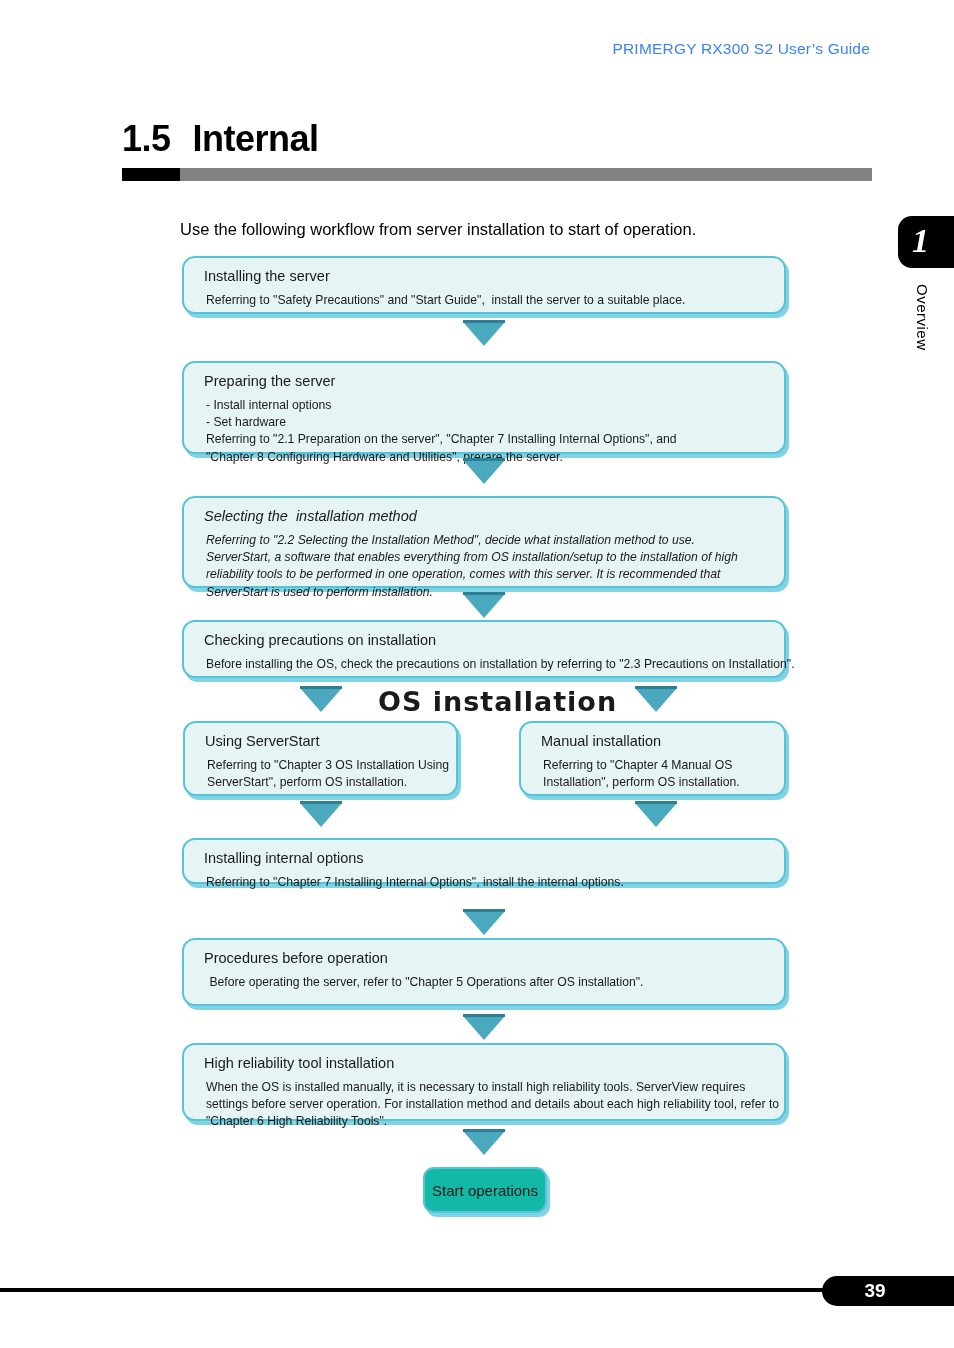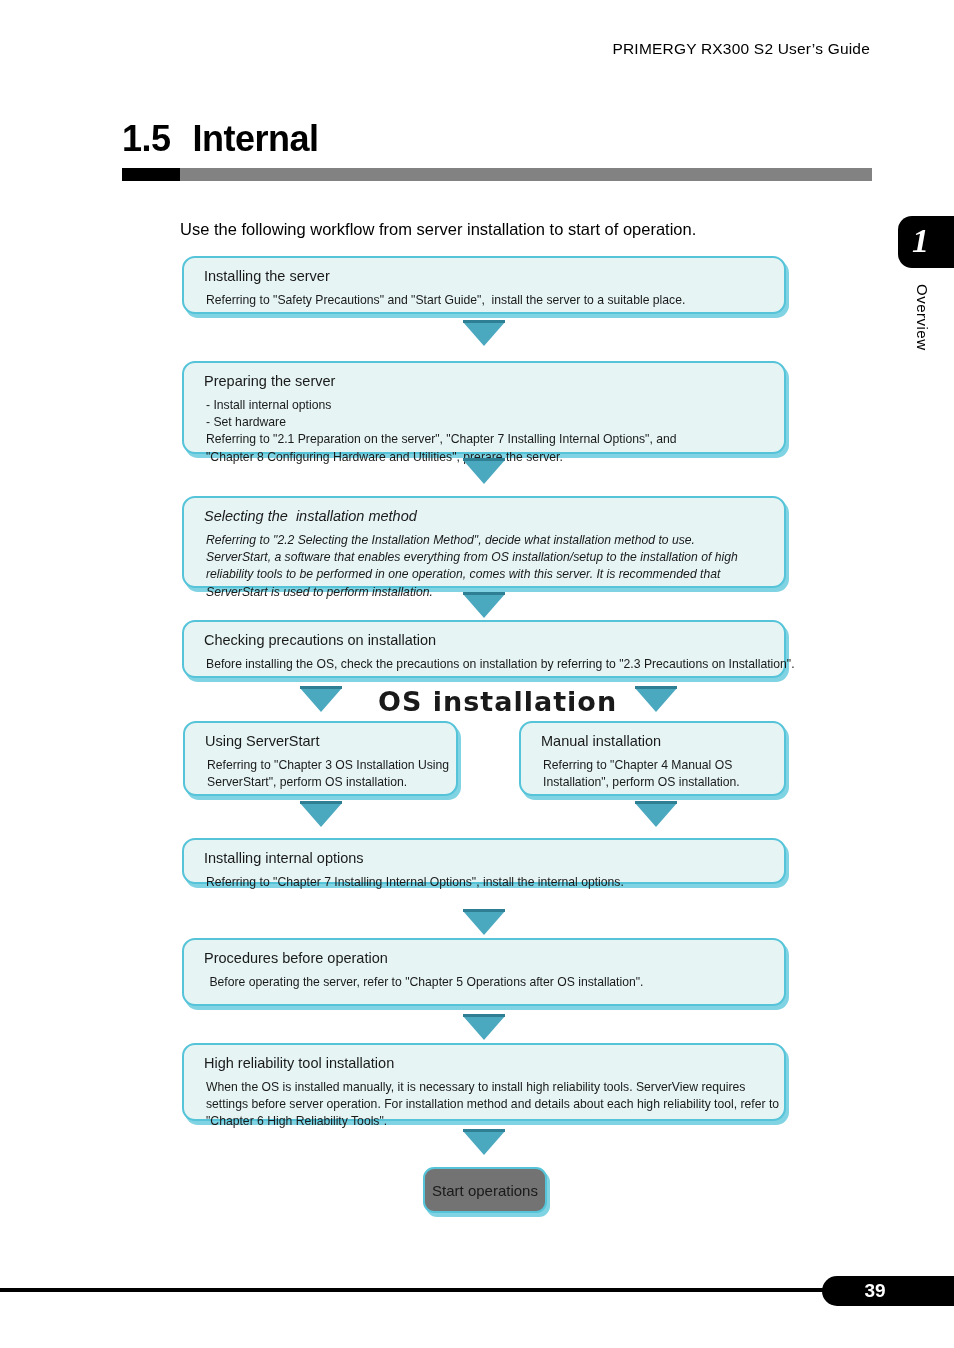--- a/index.html
+++ b/index.html
@@ -16,21 +16,21 @@
     overflow: hidden;
   }
 
   
   .running-head {
     position: absolute;
     top: 40px;
     right: 84px;
     font-size: 15.5px;
     letter-spacing: 0.2px;
-    color: #000000;
+    color: #3b82f6;
     white-space: nowrap;
   }
 
   
   .sec-title {
     position: absolute;
     left: 122px;
     top: 118px;
     font-size: 36px;
     font-weight: bold;
@@ -150,21 +150,21 @@
     letter-spacing: 1px;
     color: #1a1a1a;
     font-family: "DejaVu Sans", sans-serif;
     white-space: nowrap;
   }
 
   
   .terminal {
     position: absolute;
     box-sizing: border-box;
-    background: #737373;
+    background: #14b8a6;
     border: 2px solid #55c3d8;
     border-radius: 11px;
     box-shadow: 3px 4px 0 0 #7fd3e2;
     display: flex;
     align-items: center;
     justify-content: center;
     font-size: 15px;
     color: #1a1a1a;
   }
 

